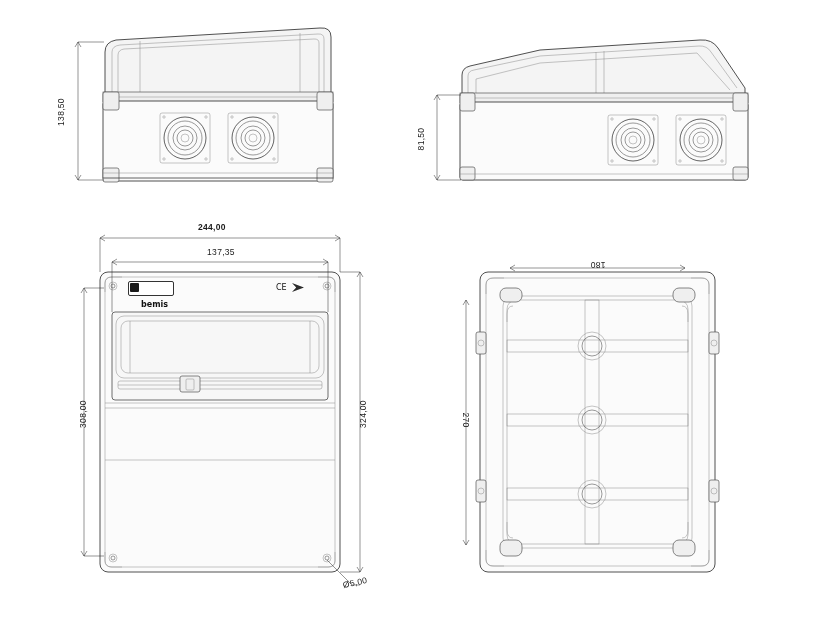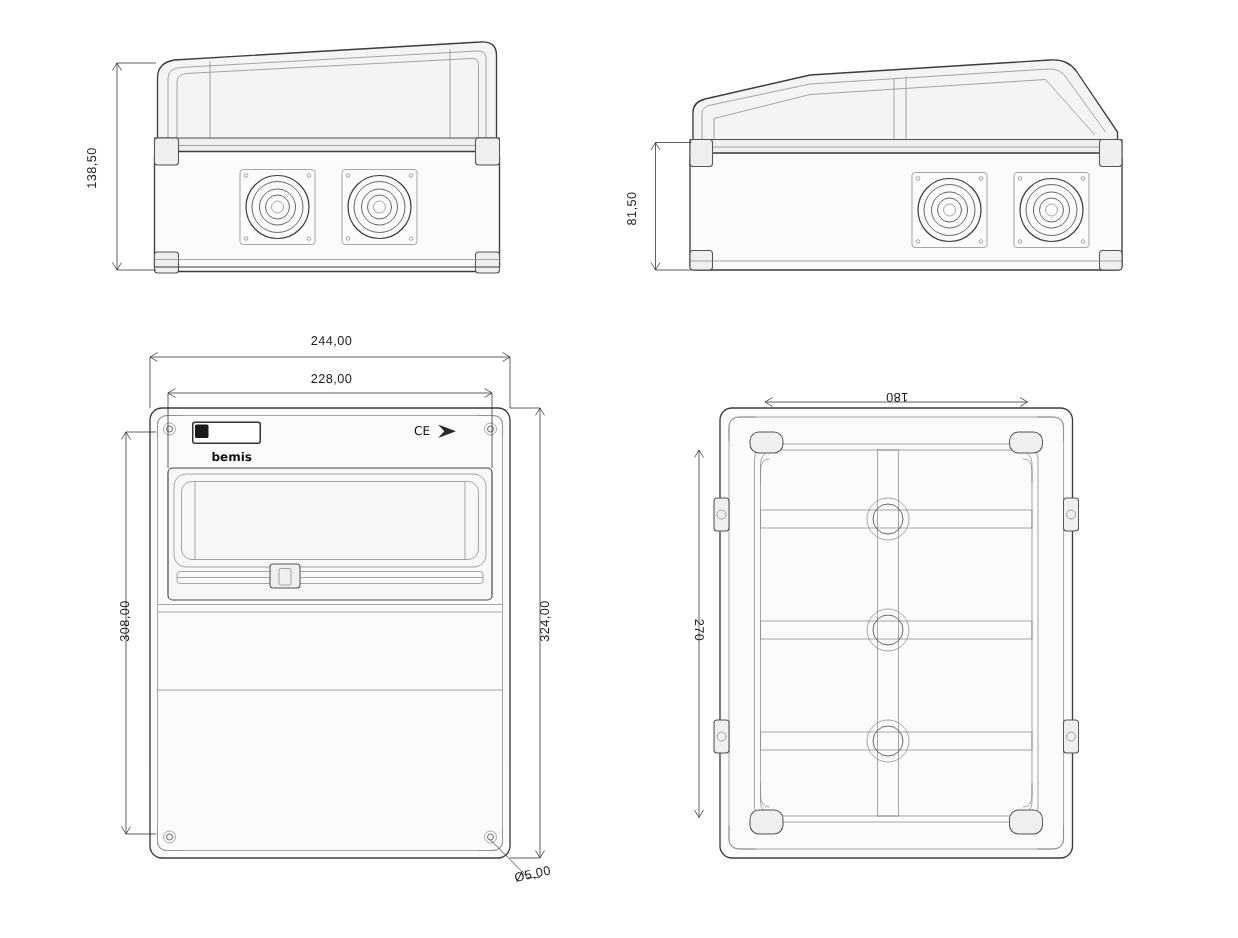--- a/index.html
+++ b/index.html
@@ -241,23 +241,23 @@
       <line class="dim" x1="466" y1="300" x2="466" y2="545"></line>
       <path class="dim" d="M463,305 L466,300 L469,305"></path>
       <path class="dim" d="M463,540 L466,545 L469,540"></path>
     </g>
   </svg>
 
   <div class="dimtext rot" style="left:38px;top:107px;width:46px;text-align:center;">138,50</div>
 
   <div class="dimtext rot" style="left:398px;top:134px;width:46px;text-align:center;">81,50</div>
 
-  <div class="dimtext" style="left:198px;top:222px;width:46px;text-align:center;">244,00</div>
-
-  <div class="dimtext" style="left:198px;top:247px;width:46px;text-align:center;">228,00</div>
+  <div class="dimtext" style="left:198px;top:222px;width:46px;font-weight:bold;">244,00</div>
+
+  <div class="dimtext" style="left:198px;top:247px;width:46px;text-align:center;">137,35</div>
 
   <div class="dimtext rot" style="left:60px;top:409px;width:46px;text-align:center;">308,00</div>
 
   <div class="dimtext rot" style="left:340px;top:409px;width:46px;text-align:center;">324,00</div>
 
   <div class="dimtext" style="left:343px;top:580px;width:40px;text-align:left;transform:rotate(-12deg);transform-origin:left center;">Ø5,00</div>
 
   <div class="dimtext rot180" style="left:580px;top:260px;width:36px;text-align:center;">180</div>
 
   <div class="dimtext rot180" style="left:446px;top:415px;width:40px;text-align:center;transform:rotate(90deg);">270</div>

